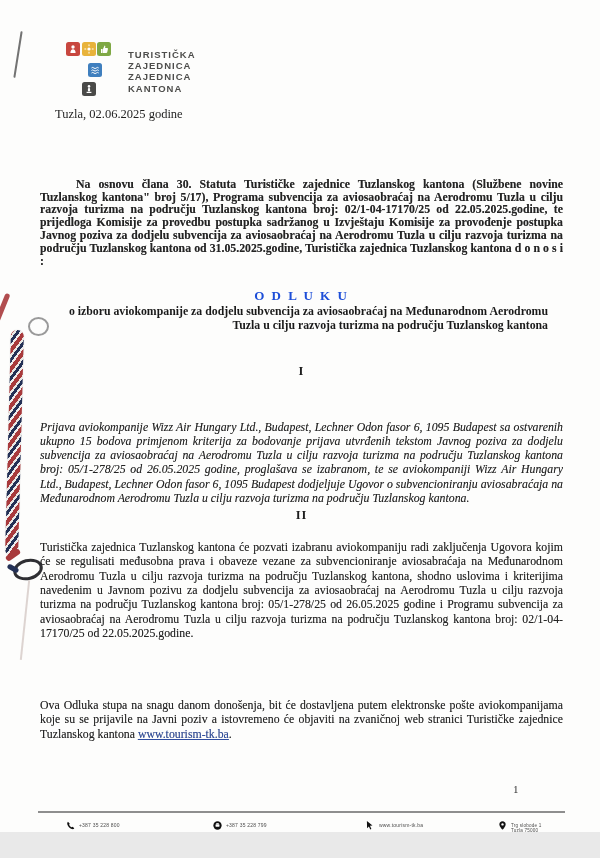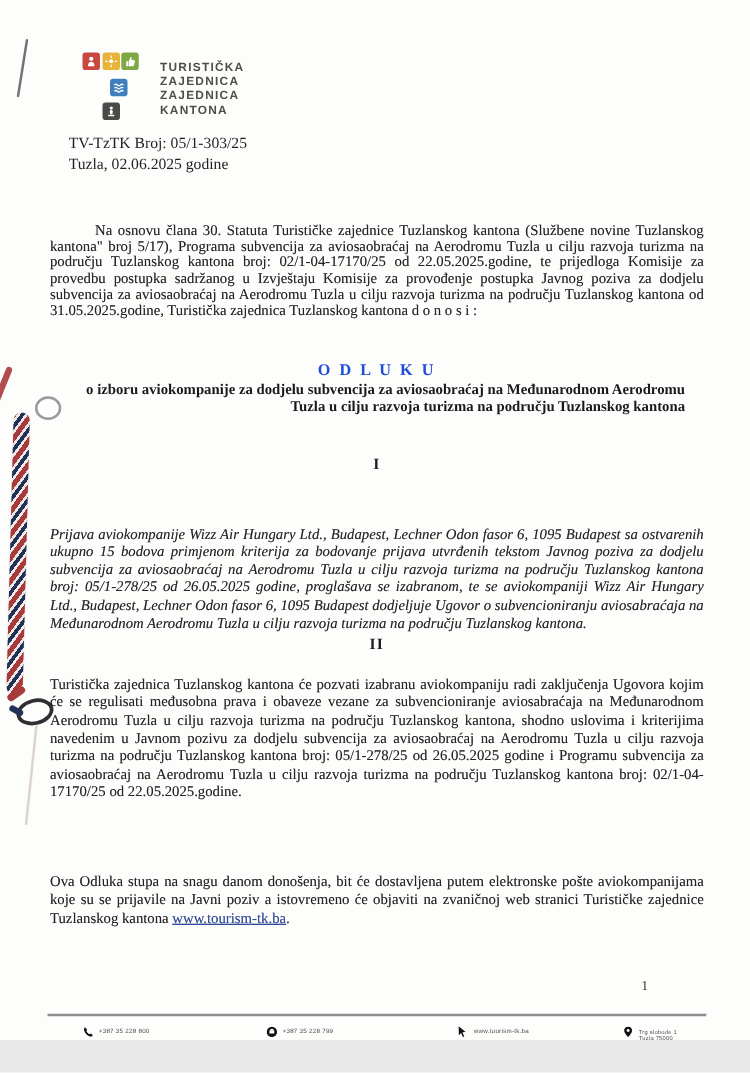--- a/index.html
+++ b/index.html
@@ -37,21 +37,21 @@
   .sq1{left:0;top:0;}   .sq2{left:15.5px;top:0;} .sq3{left:31px;top:0;}
   .sq4{left:22px;top:20.5px;} .sq5{left:15.5px;top:40px;}
   .org-name{position:absolute;left:128px;top:49px;
     font-family:"Liberation Sans","DejaVu Sans",sans-serif;
     font-weight:bold;font-size:9.5px;line-height:11.2px;letter-spacing:1px;color:#4d4d4b;}
   .doc-meta{position:absolute;left:55px;top:106px;font-size:12.5px;line-height:16.5px;color:#1f1f1f;}
 
   
   .bodytext{position:absolute;left:40px;width:523px;text-align:justify;
     font-size:11.8px;color:#242424;text-shadow:0 0 .4px rgba(40,40,40,.45);}
-  .preamble{top:166px;line-height:12.8px;text-indent:36px;}
+  .preamble{top:166px;line-height:12.8px;text-indent:36px;font-weight:bold;}
   .sec-num{position:absolute;left:40px;width:523px;text-align:center;font-weight:bold;
     font-size:12.5px;letter-spacing:1px;color:#1d1d1d;}
   .title-main{position:absolute;left:40px;width:523px;top:288px;text-align:center;
     font-weight:bold;font-size:13px;letter-spacing:2px;color:#1d4ed8;}
   .title-sub{position:absolute;left:55px;width:493px;top:304px;text-align:right;
     font-weight:bold;font-size:11.8px;line-height:14px;color:#1a1a1a;}
   .num1{top:364px;} .text1{top:408px;line-height:14.2px;font-style:italic;}
   .num2{top:508px;} .text2{top:528px;line-height:14.4px;}
   .num3{top:664px;} .text3{top:686px;line-height:14.4px;}
   .weblink{color:#2f4da0;text-decoration:underline;cursor:pointer;}
@@ -120,21 +120,20 @@
     </div>
   </div>
   <div class="org-name">
     <div>TURISTIČKA</div>
     <div>ZAJEDNICA</div>
     <div>ZAJEDNICA</div>
     <div>KANTONA</div>
   </div>
 
   <div class="doc-meta">
-    <div>TV-TzTK Broj: 05/1-303/25</div>
     <div>Tuzla, 02.06.2025 godine</div>
   </div>
 
   <p class="bodytext preamble">Na osnovu člana 30. Statuta Turističke zajednice Tuzlanskog kantona (Službene novine Tuzlanskog kantona" broj 5/17), Programa subvencija za aviosaobraćaj na Aerodromu Tuzla u cilju razvoja turizma na području Tuzlanskog kantona broj: 02/1-04-17170/25 od 22.05.2025.godine, te prijedloga Komisije za provedbu postupka sadržanog u Izvještaju Komisije za provođenje postupka Javnog poziva za dodjelu subvencija za aviosaobraćaj na Aerodromu Tuzla u cilju razvoja turizma na području Tuzlanskog kantona od 31.05.2025.godine, Turistička zajednica Tuzlanskog kantona d o n o s i :</p>
 
   <div class="title-main">O D L U K U</div>
   <div class="title-sub">o izboru aviokompanije za dodjelu subvencija za aviosaobraćaj na Međunarodnom Aerodromu Tuzla u cilju razvoja turizma na području Tuzlanskog kantona</div>
 
   <div class="sec-num num1">I</div>
   <p class="bodytext text1">Prijava aviokompanije Wizz Air Hungary Ltd., Budapest, Lechner Odon fasor 6, 1095 Budapest sa ostvarenih ukupno 15 bodova primjenom kriterija za bodovanje prijava utvrđenih tekstom Javnog poziva za dodjelu subvencija za aviosaobraćaj na Aerodromu Tuzla u cilju razvoja turizma na području Tuzlanskog kantona broj: 05/1-278/25 od 26.05.2025 godine, proglašava se izabranom, te se aviokompaniji Wizz Air Hungary Ltd., Budapest, Lechner Odon fasor 6, 1095 Budapest dodjeljuje Ugovor o subvencioniranju aviosabraćaja na Međunarodnom Aerodromu Tuzla u cilju razvoja turizma na području Tuzlanskog kantona.</p>

